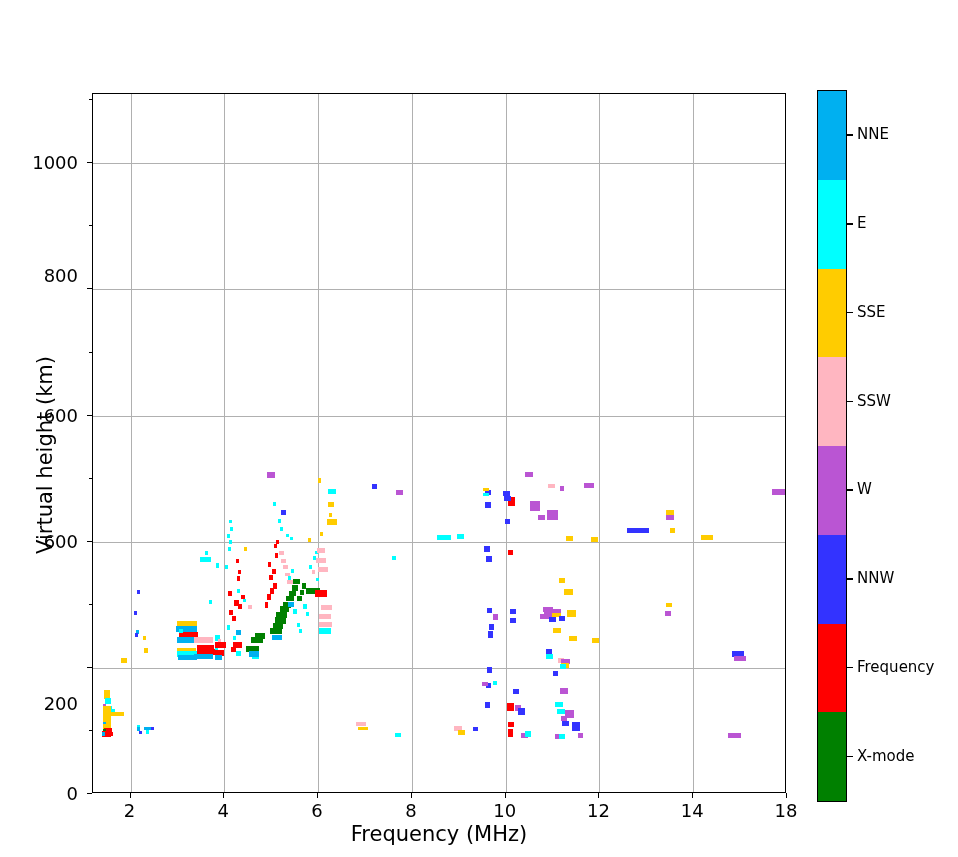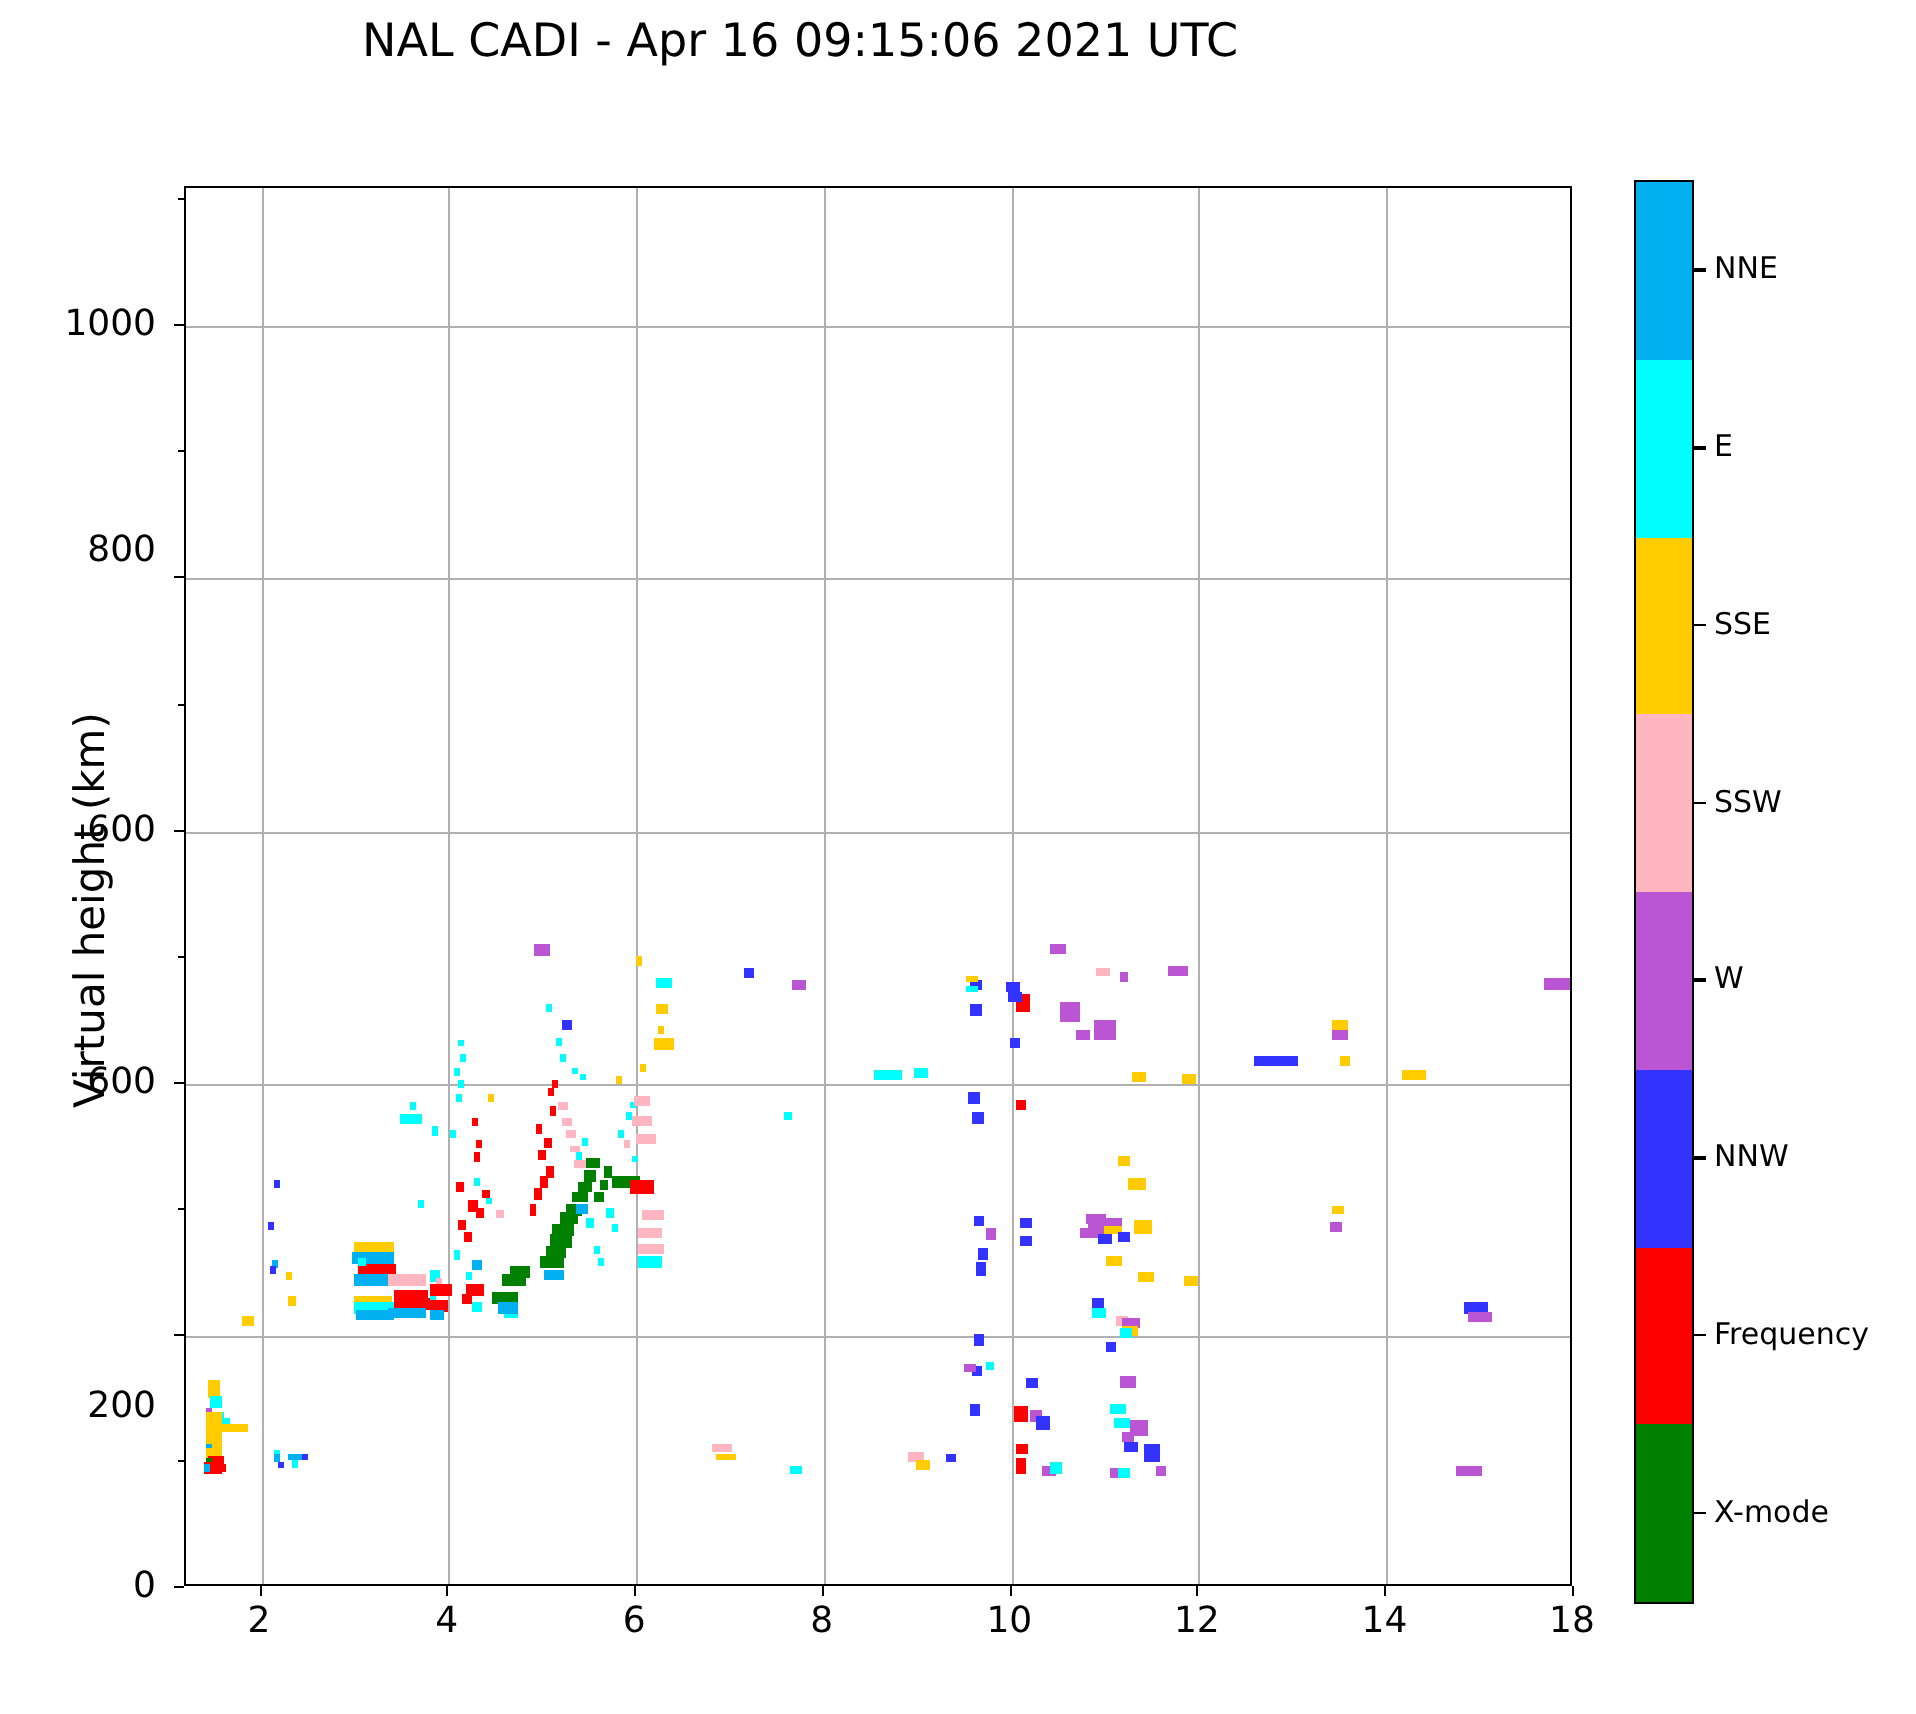--- a/index.html
+++ b/index.html
@@ -130,21 +130,20 @@
     color: #000;
     transform: translateY(-50%);
     white-space: nowrap;
   }
 </style>
 </head>
 <body>
 
 <div id="figure">
 
-  <div id="title">NAL CADI - Apr 16 09:15:06 2021 UTC</div>
 
   <div id="axes">
     <div id="plotclip">
         <div class="gridline-v" style="left: 37.5135px;"></div>
         <div class="gridline-v" style="left: 131.297px;"></div>
         <div class="gridline-v" style="left: 225.081px;"></div>
         <div class="gridline-v" style="left: 318.865px;"></div>
         <div class="gridline-v" style="left: 412.649px;"></div>
         <div class="gridline-v" style="left: 506.432px;"></div>
         <div class="gridline-v" style="left: 600.216px;"></div>
@@ -426,20 +425,21 @@
       <div class="ytick" style="top: 162.369px;"></div>
       <div class="yticklabel" style="top: 162.369px;">1000</div>
       <div class="yminor" style="top: 729.937px;"></div>
       <div class="yminor" style="top: 603.811px;"></div>
       <div class="yminor" style="top: 477.685px;"></div>
       <div class="yminor" style="top: 351.559px;"></div>
       <div class="yminor" style="top: 225.432px;"></div>
       <div class="yminor" style="top: 99.3063px;"></div>
     </div>
 
+  <div id="xlabel">Frequency (MHz)</div>
   <div id="ylabel">Virtual height (km)</div>
 
   <div id="cbar">
       <div class="cbseg" style="background: rgb(0, 176, 240);"></div>
       <div class="cbseg" style="background: rgb(0, 255, 255);"></div>
       <div class="cbseg" style="background: rgb(255, 204, 0);"></div>
       <div class="cbseg" style="background: rgb(255, 182, 193);"></div>
       <div class="cbseg" style="background: rgb(186, 85, 211);"></div>
       <div class="cbseg" style="background: rgb(51, 51, 255);"></div>
       <div class="cbseg" style="background: rgb(255, 0, 0);"></div>

